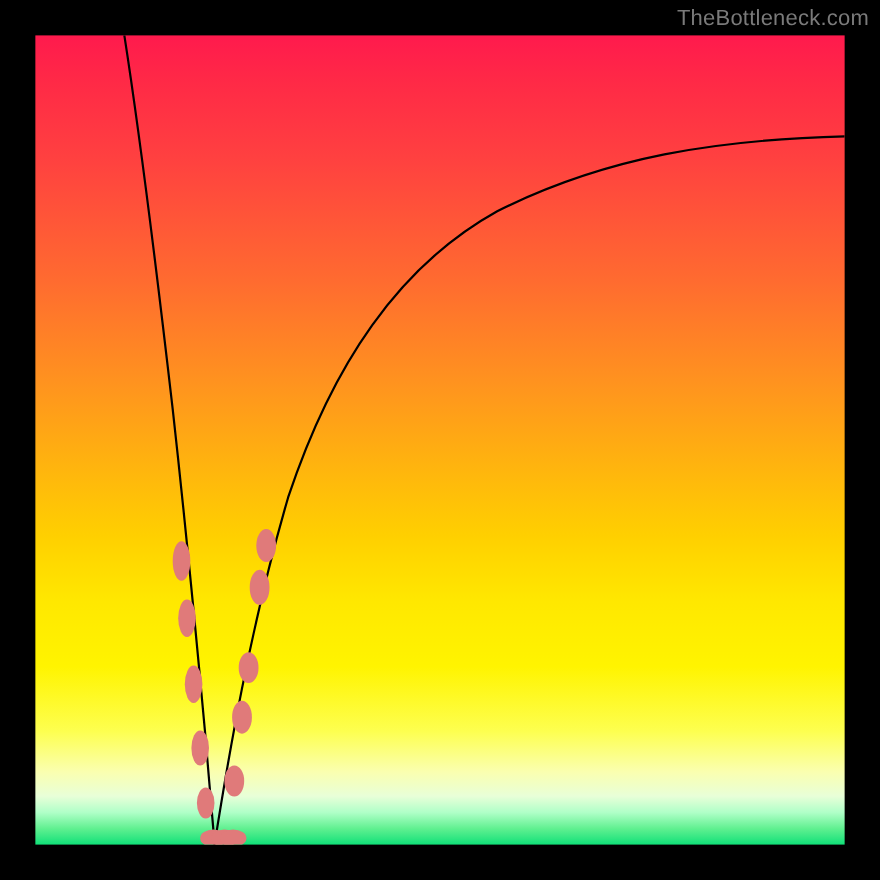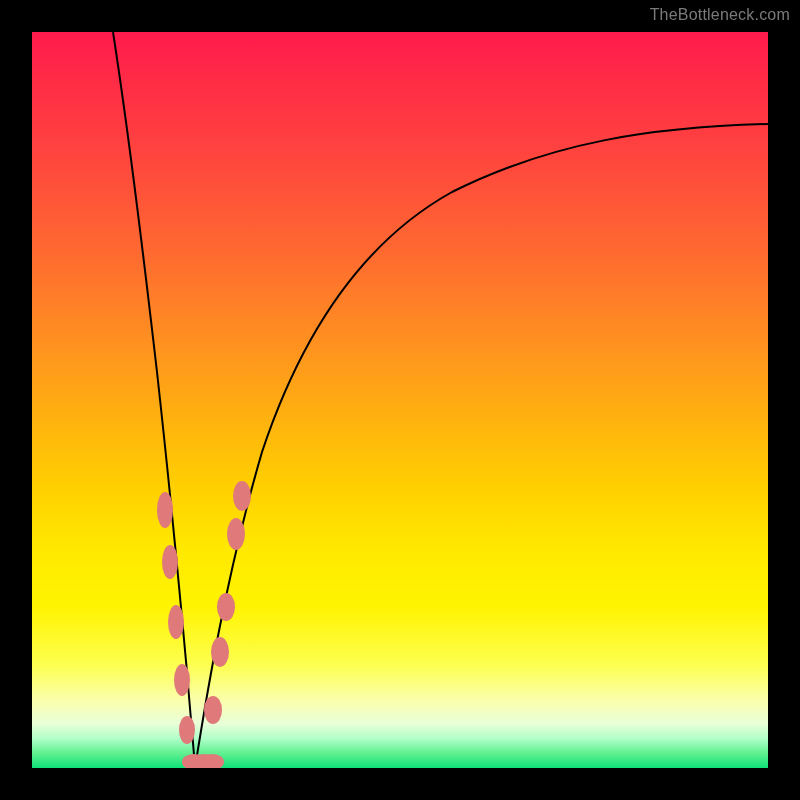--- a/index.html
+++ b/index.html
@@ -47,21 +47,21 @@
       #b0ffc8 96%,
       #60f090 98%,
       #10e078 100%
     );
   }
   .watermark {
     position: absolute;
     top: 6px;
     right: 10px;
     color: #7a7a7a;
-    font-size: 16px;
+    font-size: 20px;
     font-weight: 400;
     letter-spacing: 0.2px;
     user-select: none;
   }
   svg.curves {
     position: absolute;
     inset: 0;
   }
   .curve {
     fill: none;

